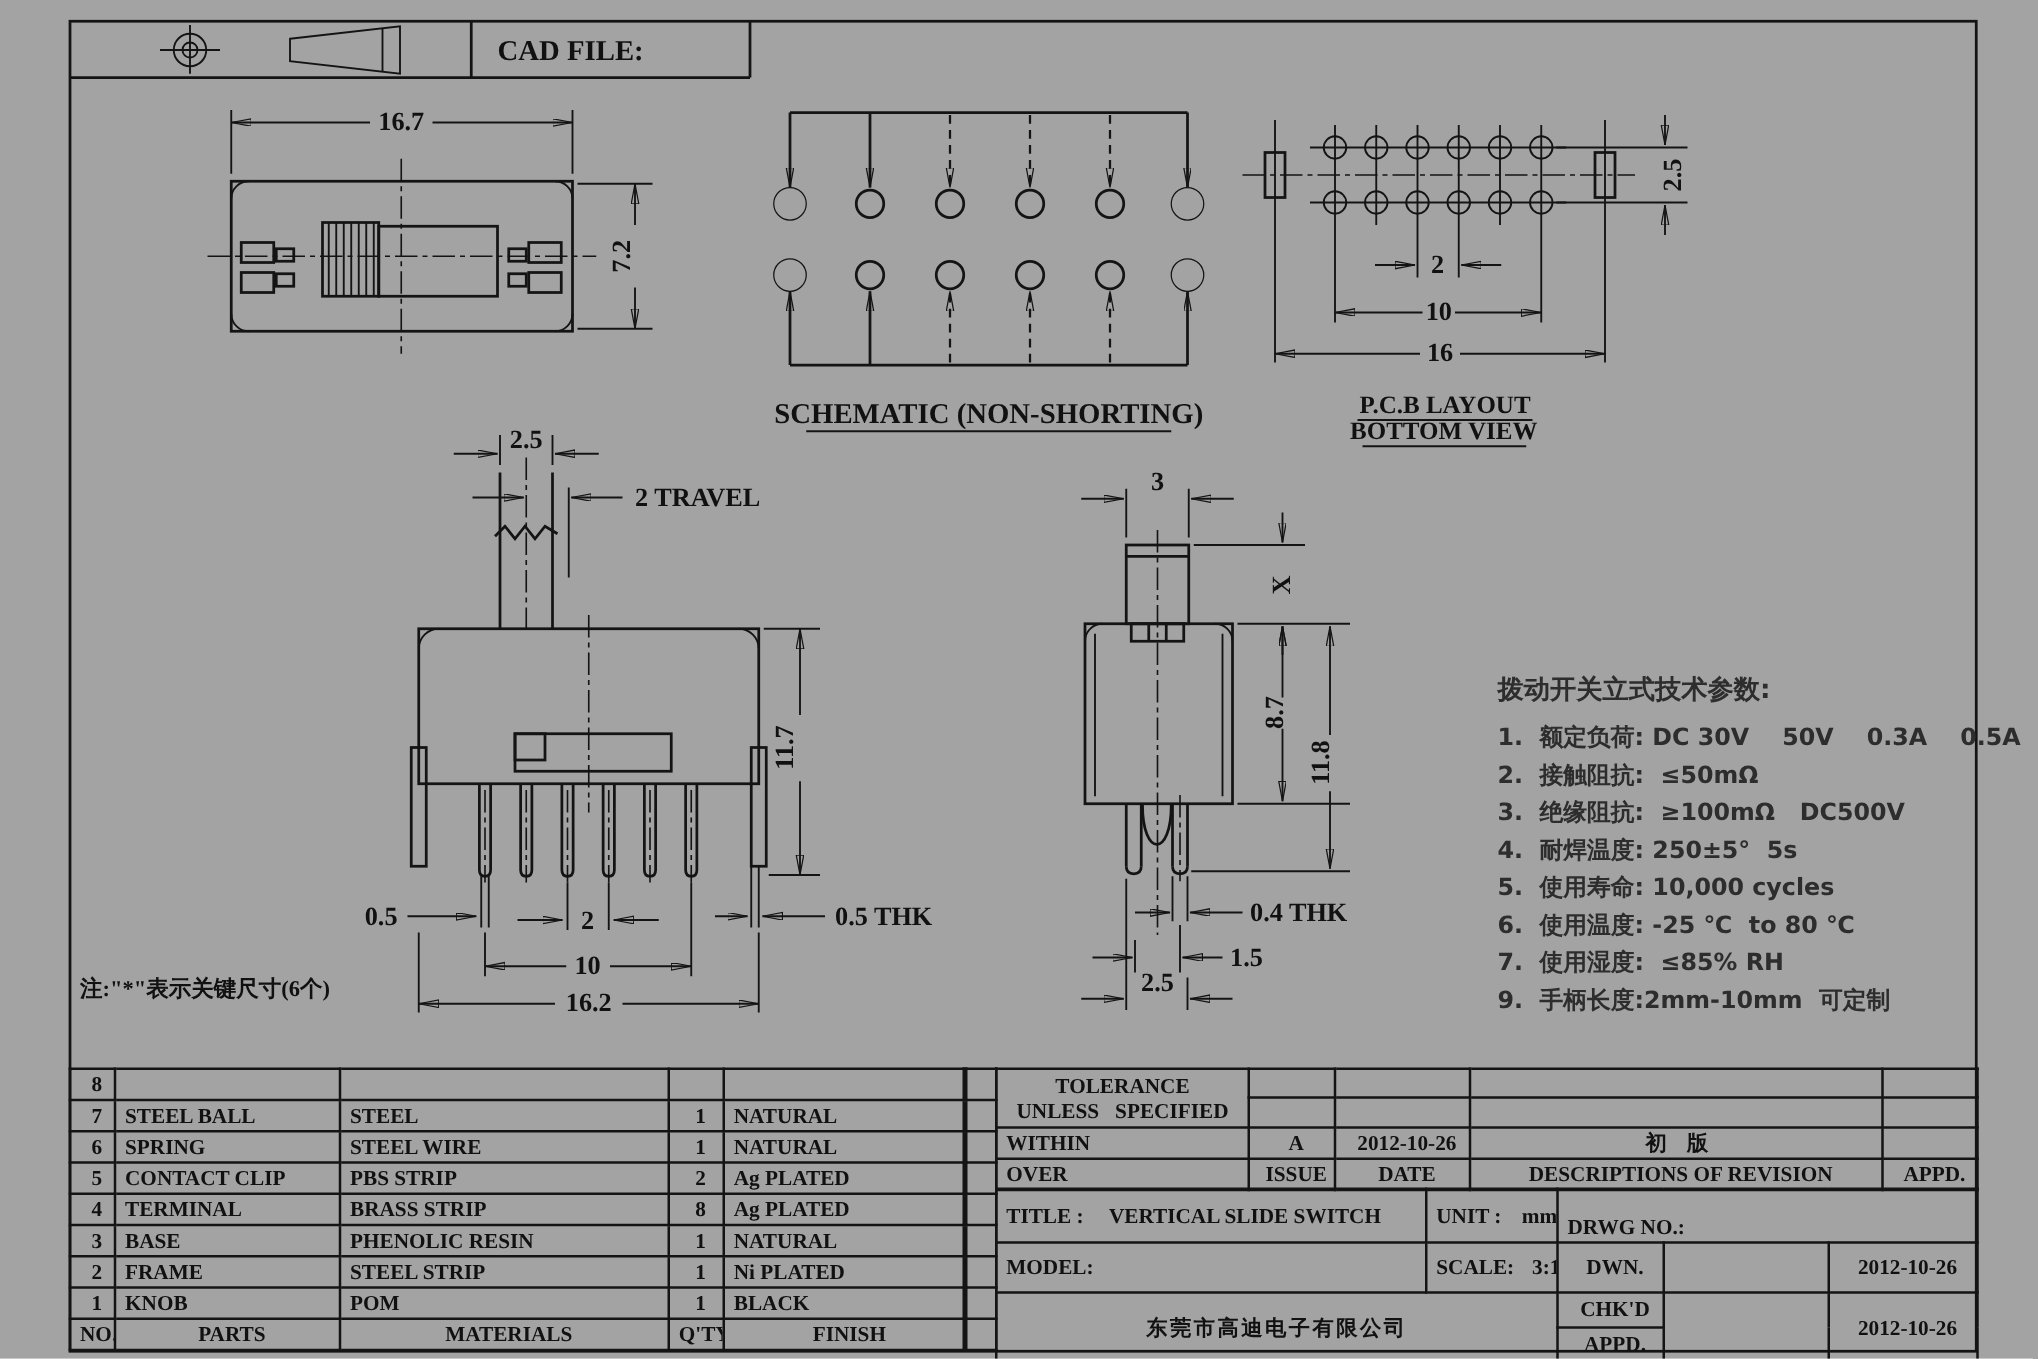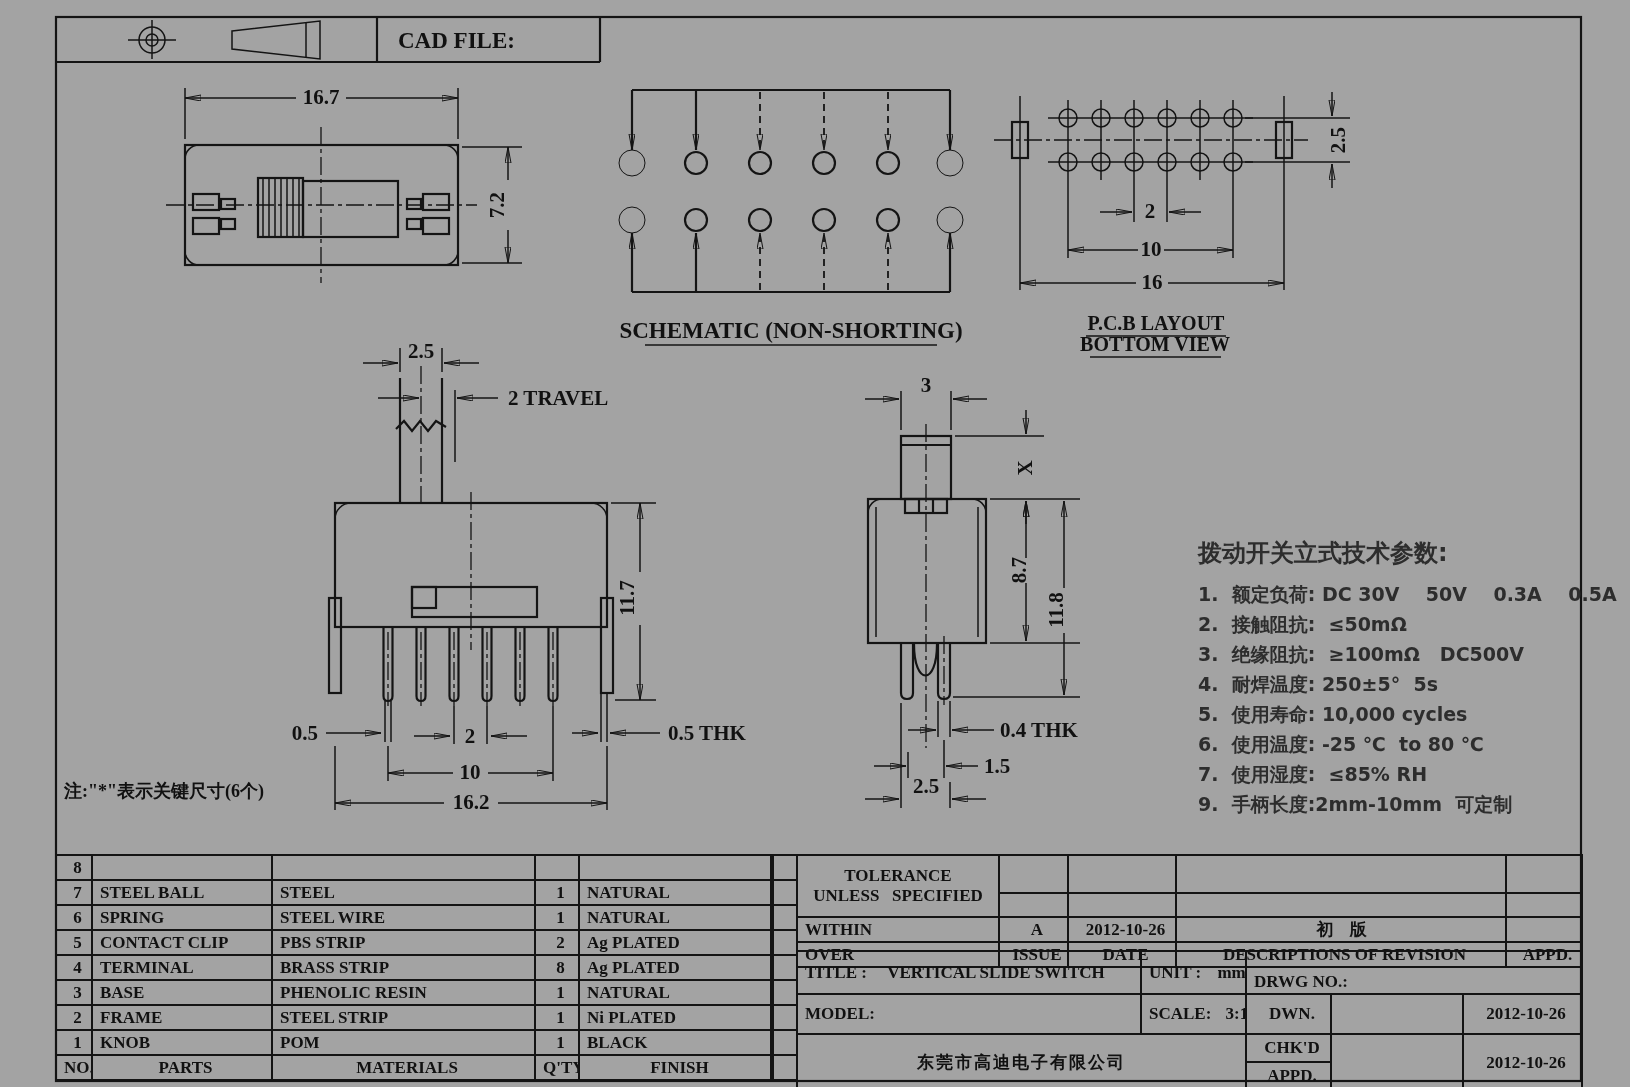--- a/index.html
+++ b/index.html
@@ -13,21 +13,21 @@
   .ol{stroke-width:2.2px;}   
   .tl{stroke-width:1.5px;}   
   .cl{stroke-width:1.3px;stroke-dasharray:18 4 4 4;} 
   .dsh{stroke-width:1.8px;stroke-dasharray:7 5;}
   .fillb{fill:#141414;stroke:#141414;}
   .d{font-size:21px;}
   .lb{font-size:23px;}
   .lb2{font-size:20px;}
   .specs{position:absolute;left:1198px;top:537px;color:#2d2d2d;
          font-family:"DejaVu Sans",sans-serif;font-weight:bold;}
-  .specs .stitle{font-size:24px;margin-bottom:10px;}
+  .specs .stitle{font-size:21px;margin-bottom:10px;}
   .specs .sitem{font-size:19px;line-height:30px;white-space:pre;}
   .keynote{position:absolute;left:64px;top:779px;font-size:18px;font-weight:bold;
            font-family:"Liberation Serif",serif;}
   table.tbl{position:absolute;border-collapse:collapse;table-layout:fixed;}
   table.tbl td{border:2px solid #141414;font-family:"Liberation Serif",serif;font-weight:bold;
                font-size:17px;color:#111;padding:0 0 0 7px;overflow:hidden;white-space:nowrap;}
   td.c{text-align:center;padding:0;}
   .company-cell{text-align:center;font-family:"DejaVu Sans",sans-serif;font-size:33px;
                 letter-spacing:2px;padding:16px !important;}
   .tol{text-align:center;padding:0 !important;white-space:pre;}
@@ -424,21 +424,21 @@
 
 <table class="tbl" style="left:796px;top:854px;width:785px;height:98px;">
   <colgroup>
         <col style="width:202px">
         <col style="width:69px">
         <col style="width:108px">
             <col style="width:330px">
         <col style="width:76px">
       </colgroup>
   <tbody>
-        <tr style="height:38px;">
+        <tr style="height:23px;">
     <td class="tol" rowspan="2">
       <div>TOLERANCE</div>
       <div style="white-space:pre">UNLESS   SPECIFIED</div>
     </td>
     <td></td>
     <td></td>
     <td></td>
     <td></td>
   </tr>
   <tr style="height:24px;">

